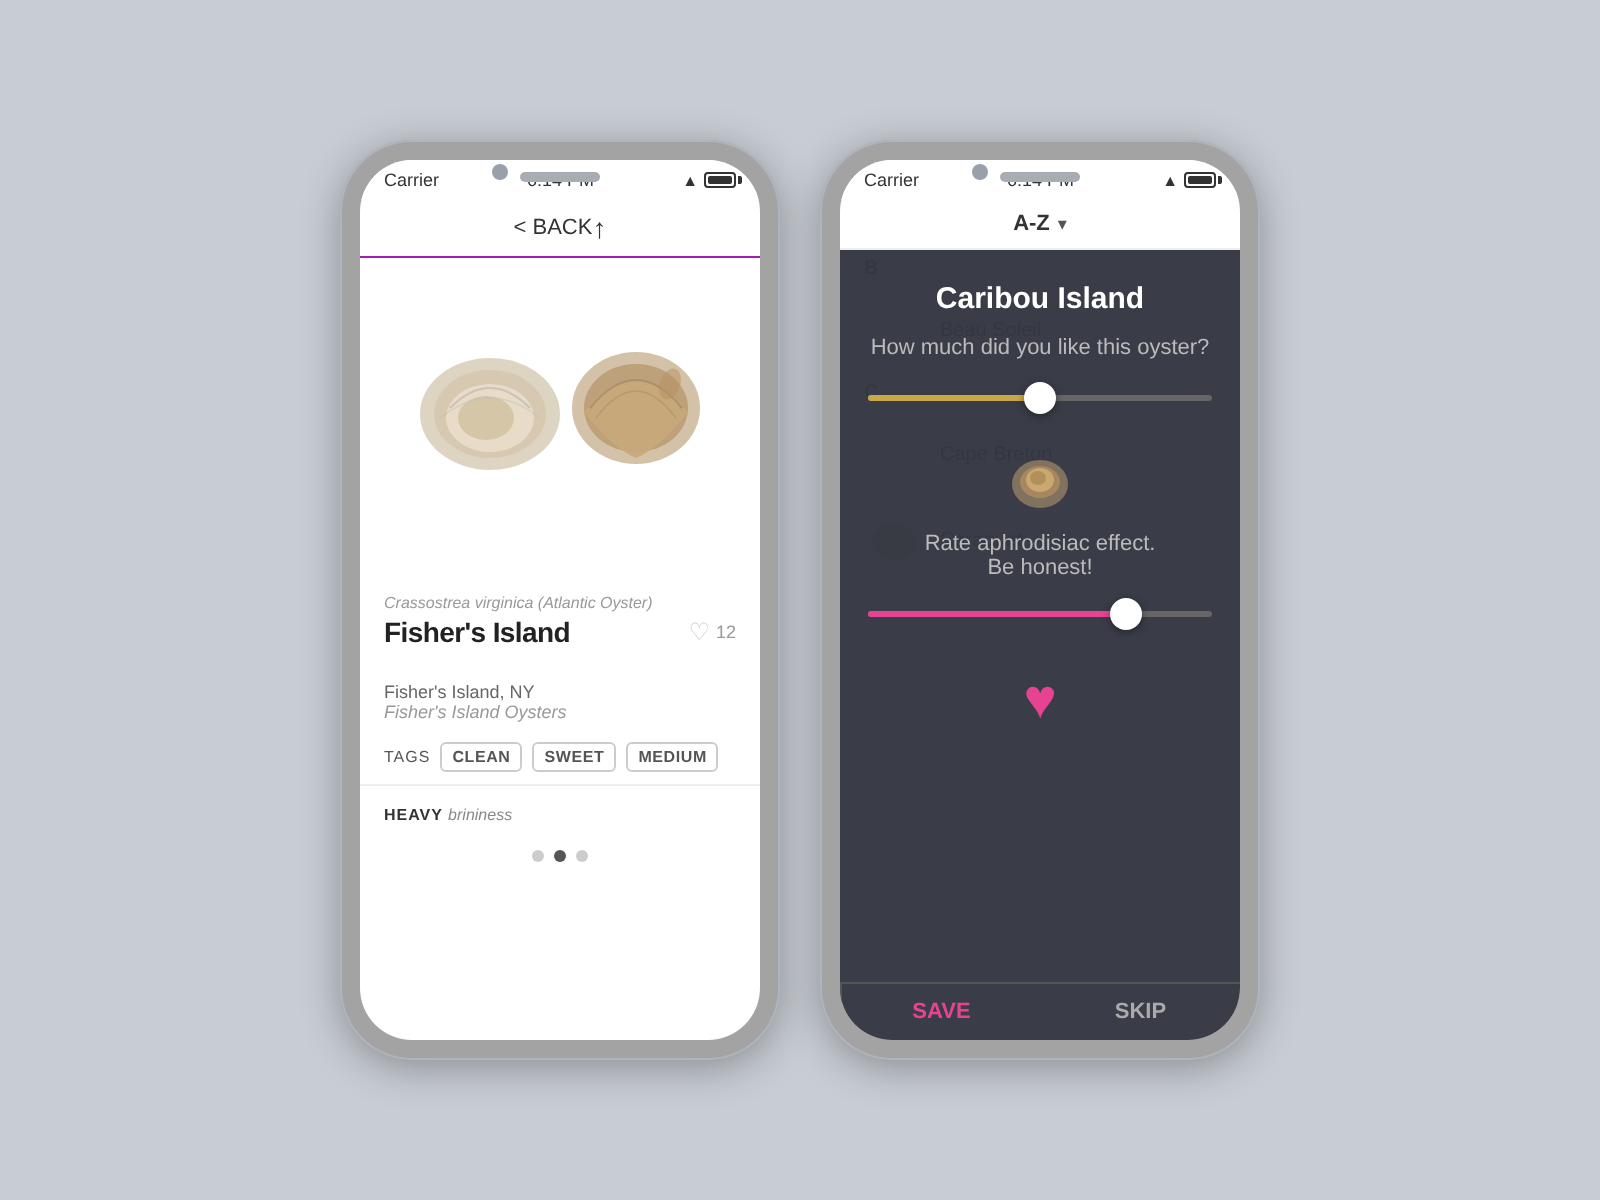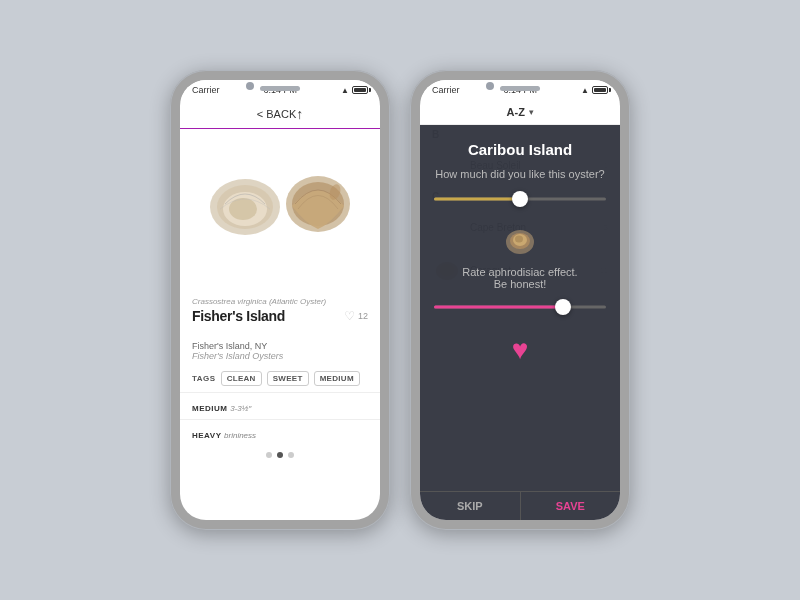--- a/index.html
+++ b/index.html
@@ -207,21 +207,21 @@
 
     .tags-row {
       display: flex;
       align-items: center;
       gap: 5px;
       padding: 6px 12px;
       flex-shrink: 0;
     }
     .tags-label {
       font-size: 8px;
-      font-weight: 700;
+      font-weight: 400;
       color: #555;
       letter-spacing: 0.5px;
     }
     .tag {
       border: 1px solid #ccc;
       border-radius: 3px;
       padding: 2px 5px;
       font-size: 8px;
       color: #555;
       font-weight: 600;
@@ -512,24 +512,20 @@
         <div class="oyster-farm">Fisher's Island Oysters</div>
       </div>
 
       <div class="tags-row">
         <span class="tags-label">TAGS</span>
         <span class="tag">CLEAN</span>
         <span class="tag">SWEET</span>
         <span class="tag">MEDIUM</span>
       </div>
 
-      <div class="attr-row">
-        <span class="attr-label">MEDIUM </span>
-        <span class="attr-value">3-3½″</span>
-      </div>
       <div class="attr-row">
         <span class="attr-label">HEAVY </span>
         <span class="attr-value">brininess</span>
       </div>
 
       <div class="dots-row">
         <div class="dot"></div>
         <div class="dot active"></div>
         <div class="dot"></div>
       </div>
@@ -605,22 +601,22 @@
 
           <div class="slider-container">
             <div class="slider-track"></div>
             <div class="slider-fill-pink"></div>
             <div class="slider-thumb pink"></div>
           </div>
 
           <div class="heart-pink">♥</div>
 
           <div class="modal-footer">
+            <div class="modal-footer-btn primary">SAVE</div>
             <div class="modal-footer-btn">SKIP</div>
-            <div class="modal-footer-btn primary">SAVE</div>
           </div>
         </div>
       </div>
 
     </div>
   </div>
 
 </div>
 
 </body></html>

